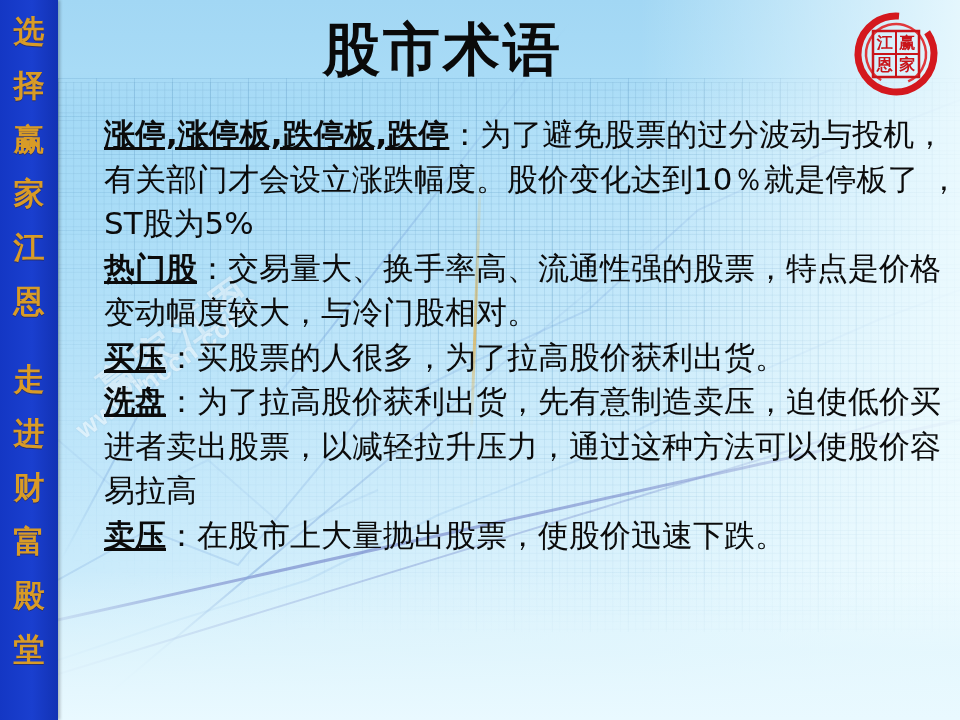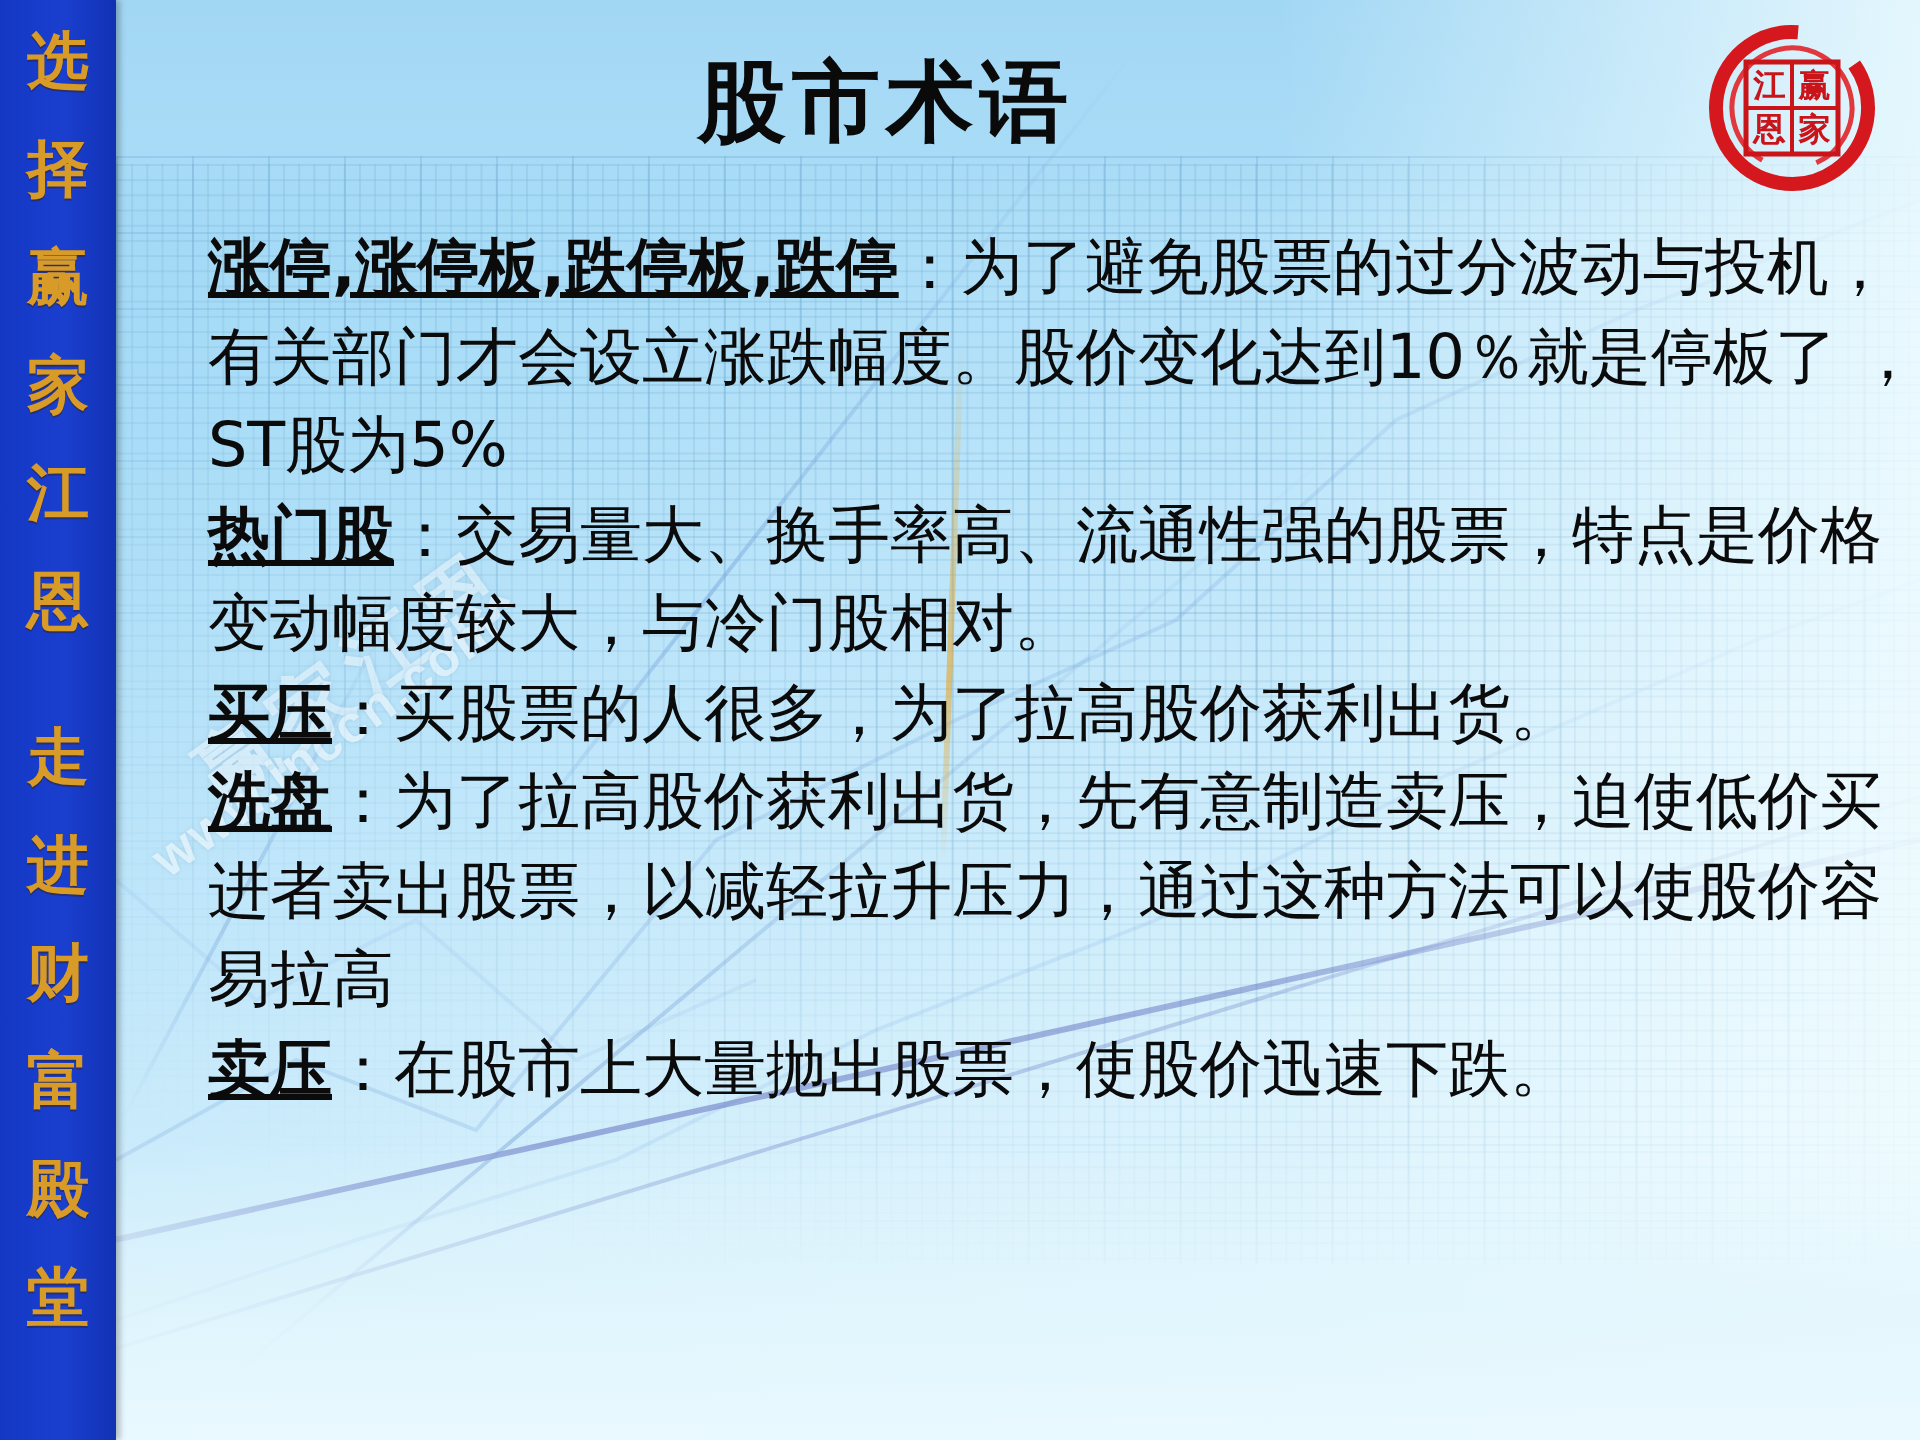--- a/index.html
+++ b/index.html
@@ -157,25 +157,25 @@
     text-shadow: 0 1px 0 rgba(60,30,0,0.45);
     margin-bottom: 23px;
     letter-spacing: 0;
   }
   .sb-gap { height: 24px; }
 
   
   .title {
     position: absolute;
     left: 58px;
-    top: 22px;
+    top: 12px;
     width: 770px;
     text-align: center;
     font-family: "DejaVu Sans", "Liberation Sans", sans-serif;
-    font-size: 44px;
+    font-size: 57px;
     font-weight: bold;
     color: #0a0a0a;
     letter-spacing: 3px;
     z-index: 6;
   }
 
   .seal {
     position: absolute;
     right: 20px;
     top: 10px;

